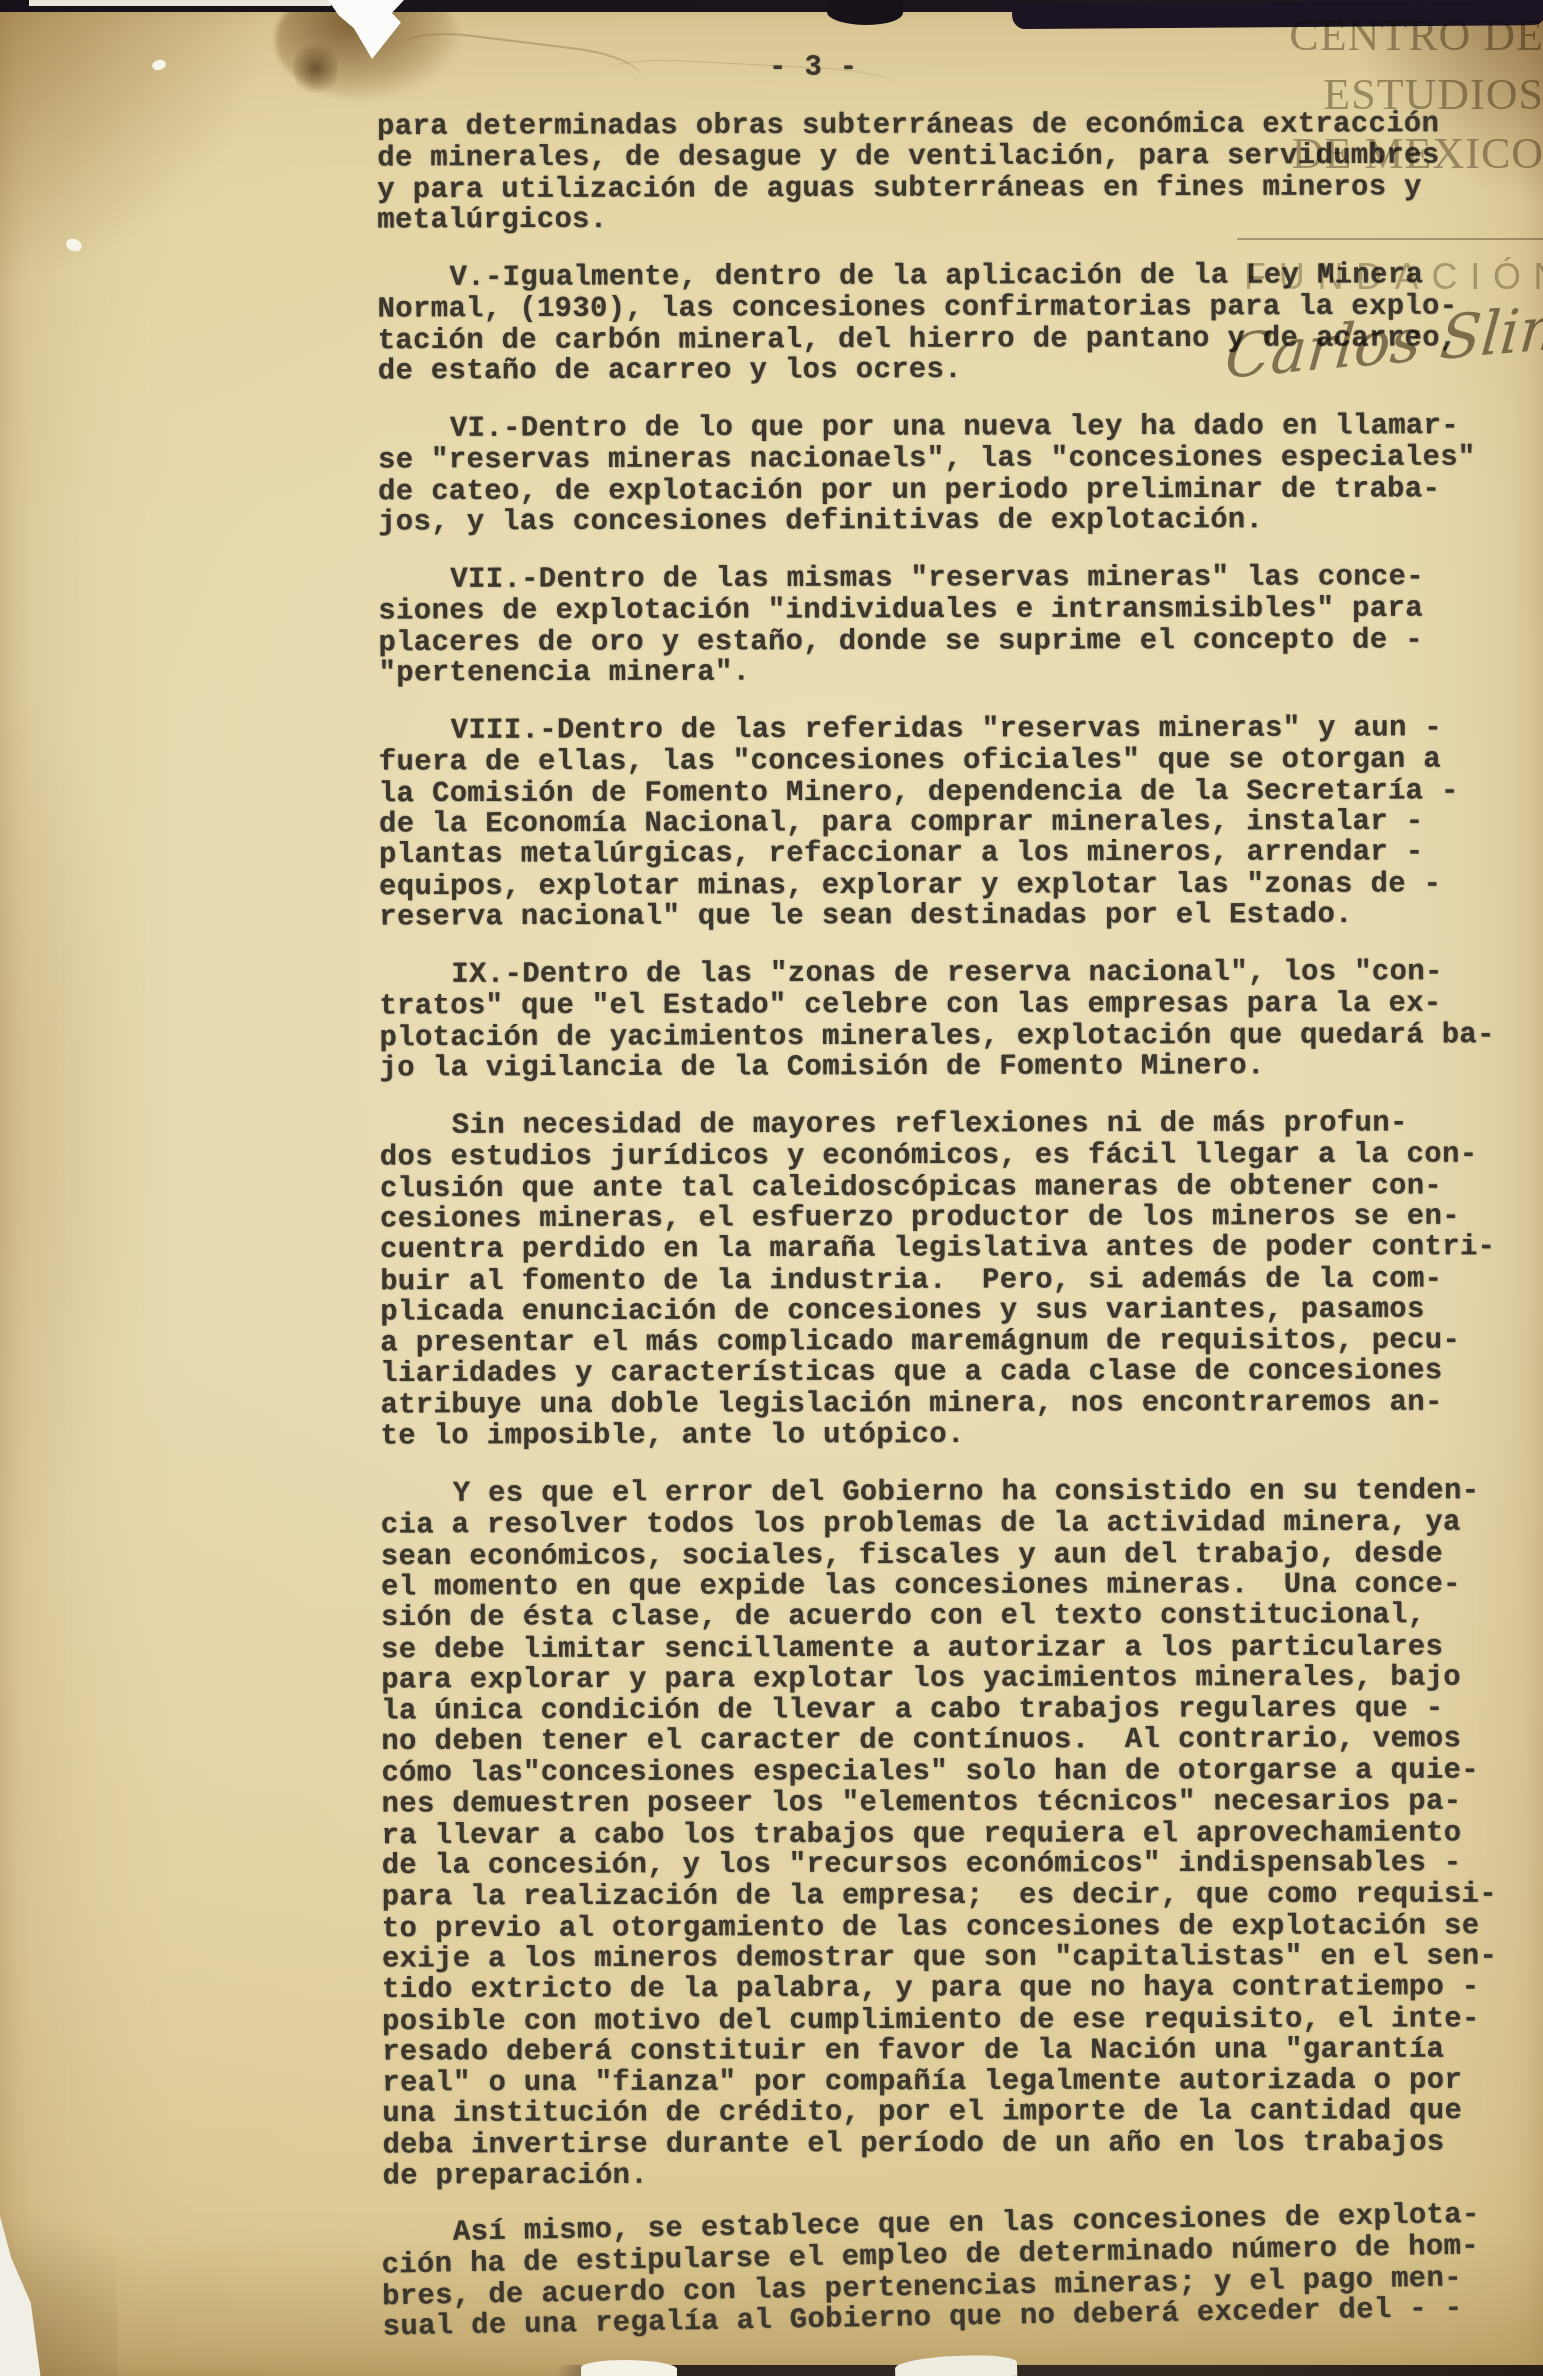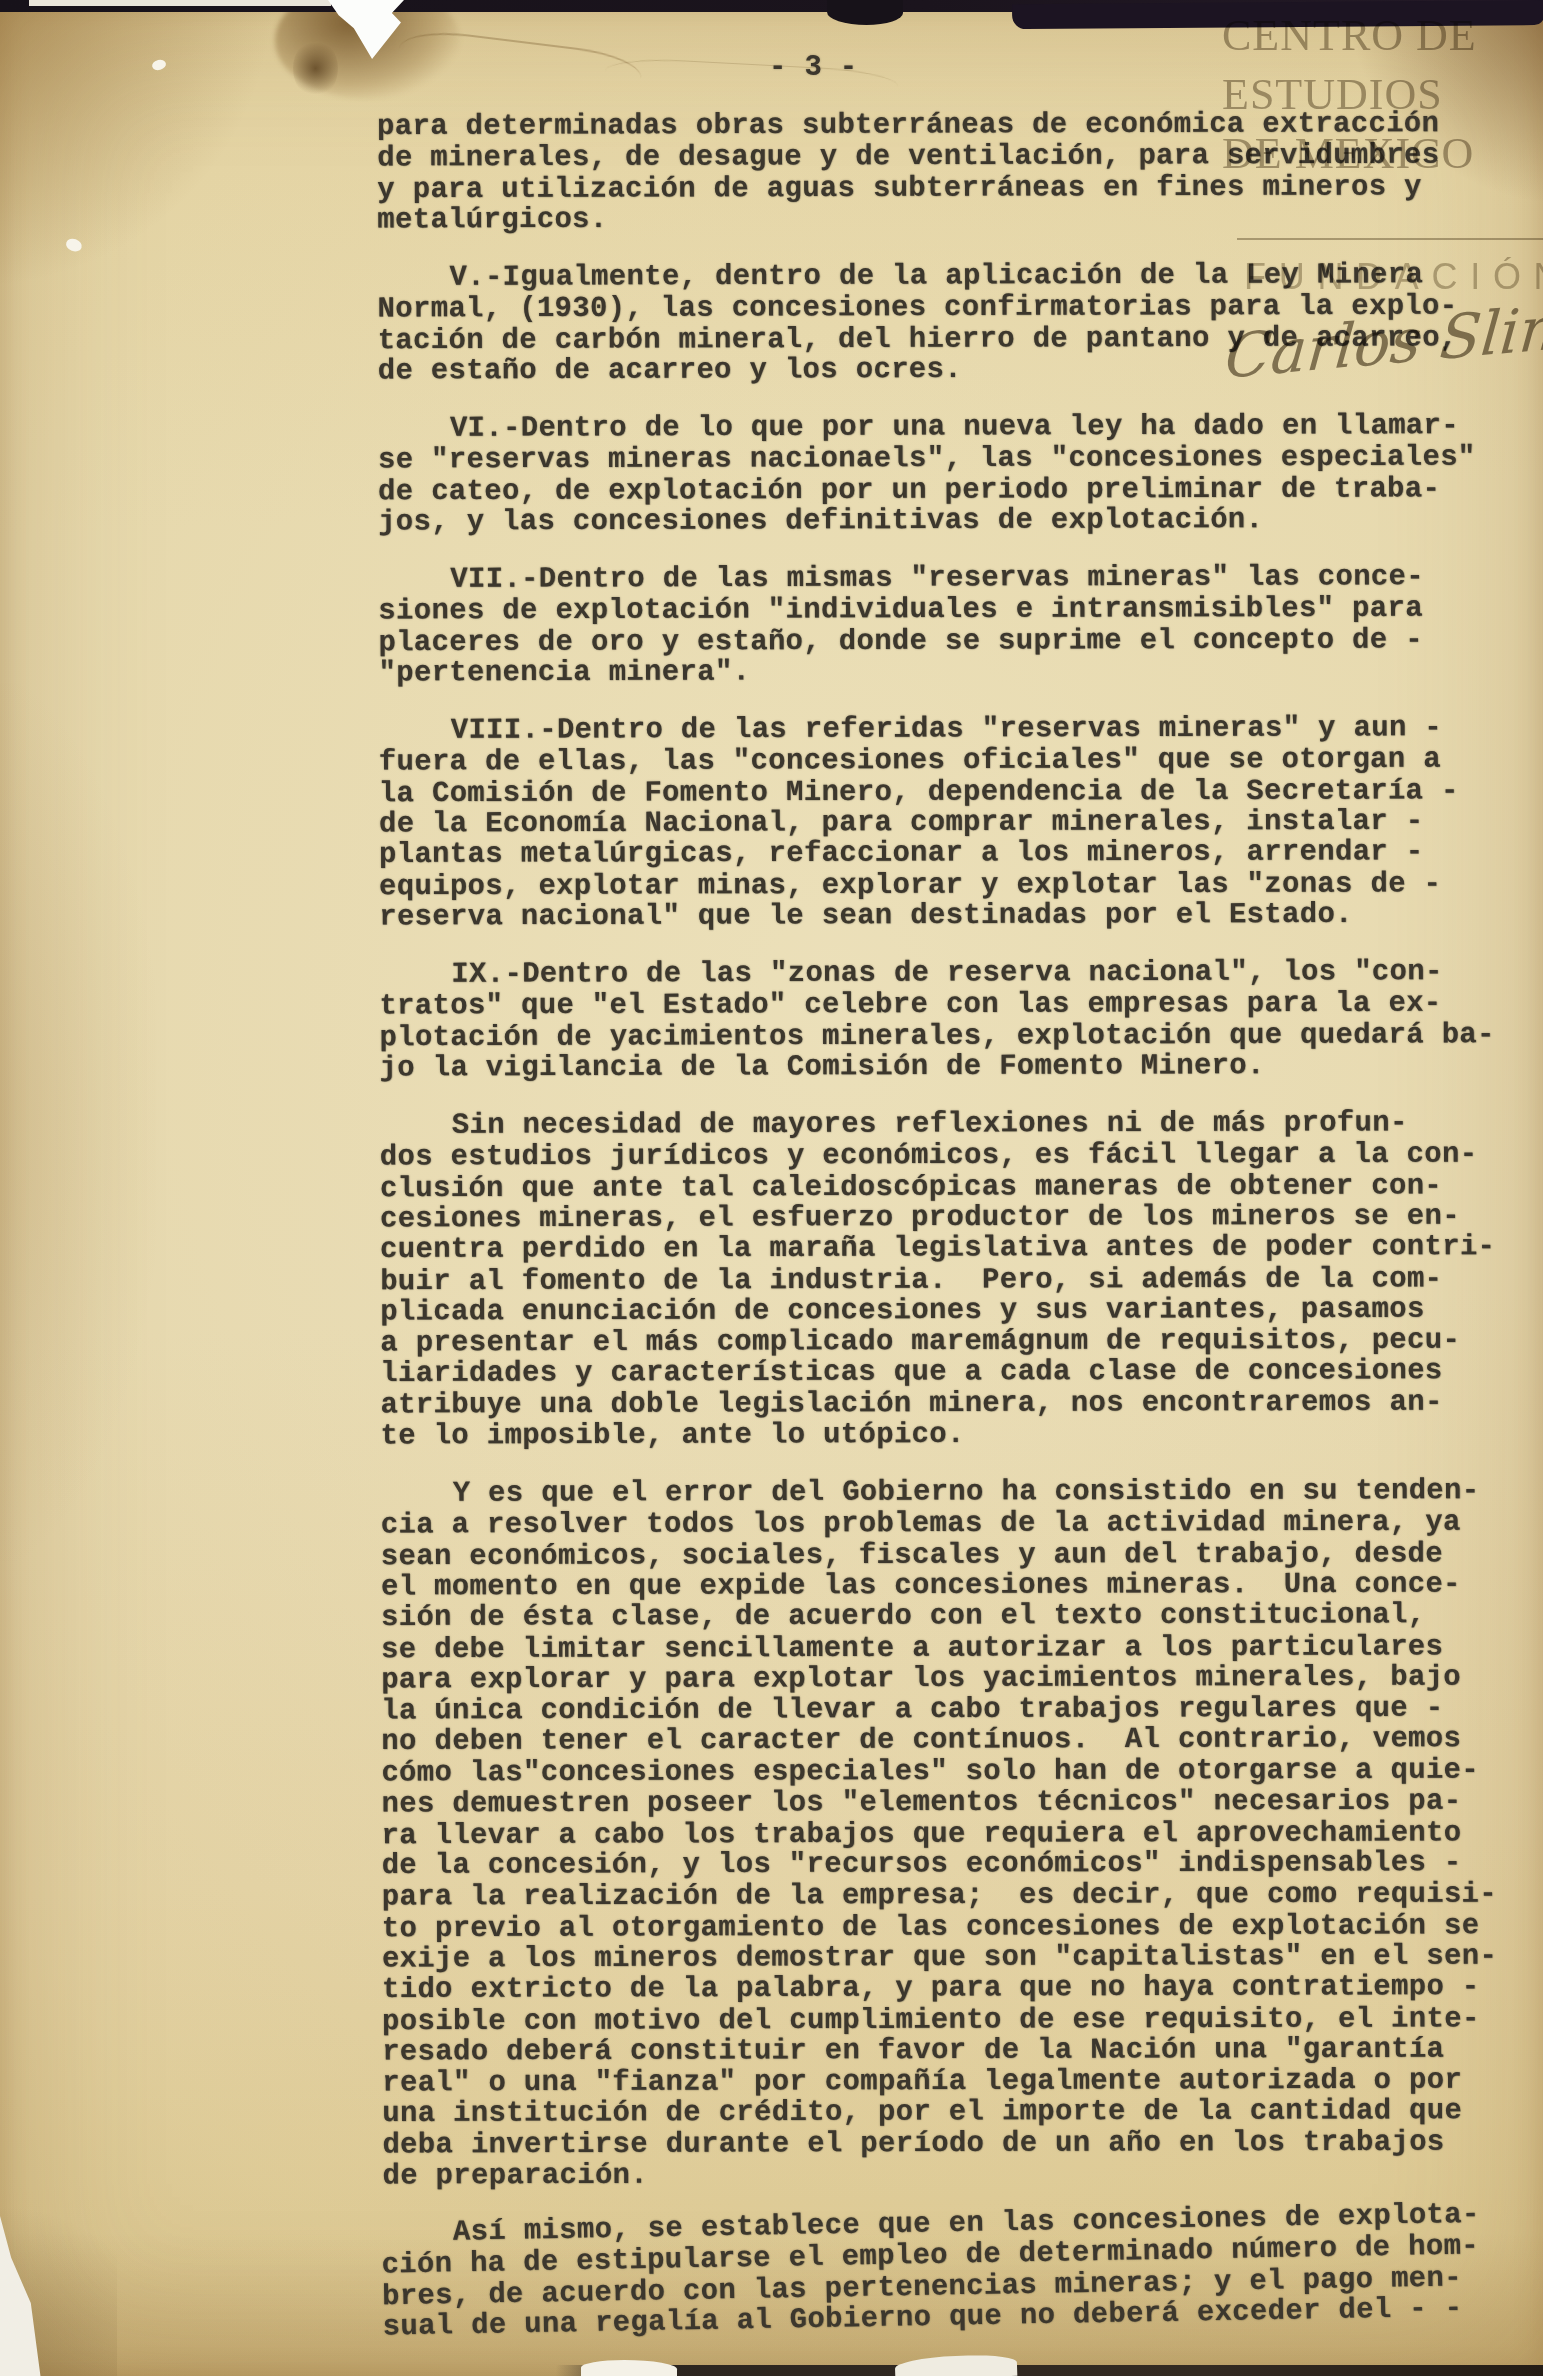--- a/index.html
+++ b/index.html
@@ -77,21 +77,21 @@
   }
   .para{margin-bottom:27px;}
   .line{white-space:pre;}
   .line.first{padding-left:72px;}
   .line:nth-child(3n){transform:translateY(0.7px);}
   .line:nth-child(4n+1){transform:translateY(-0.5px);}
   .para.tilt{transform:rotate(-.85deg);transform-origin:0 100%;}
 
   
   .watermark{position:absolute;inset:0;pointer-events:none;mix-blend-mode:multiply;}
-  .wm-block{position:absolute;left:1222px;top:5.9px;width:322px;text-align:left;}
+  .wm-block{position:absolute;left:1222px;top:5.9px;width:322px;text-align:right;}
   .wm-line{
     font-family:"Liberation Serif","DejaVu Serif",serif;
     font-size:44px;line-height:59px;letter-spacing:1px;
     color:rgba(118,105,82,.58);white-space:nowrap;
   }
   .wm-rule{position:absolute;left:1237px;top:238px;width:307px;height:2px;background:rgba(118,105,82,.5);}
   .wm-foundation{
     position:absolute;left:1244px;top:257px;width:299px;overflow:hidden;
     font-family:"Liberation Sans",sans-serif;font-size:36px;line-height:39px;
     letter-spacing:12.7px;color:rgba(133,120,96,.52);white-space:nowrap;

